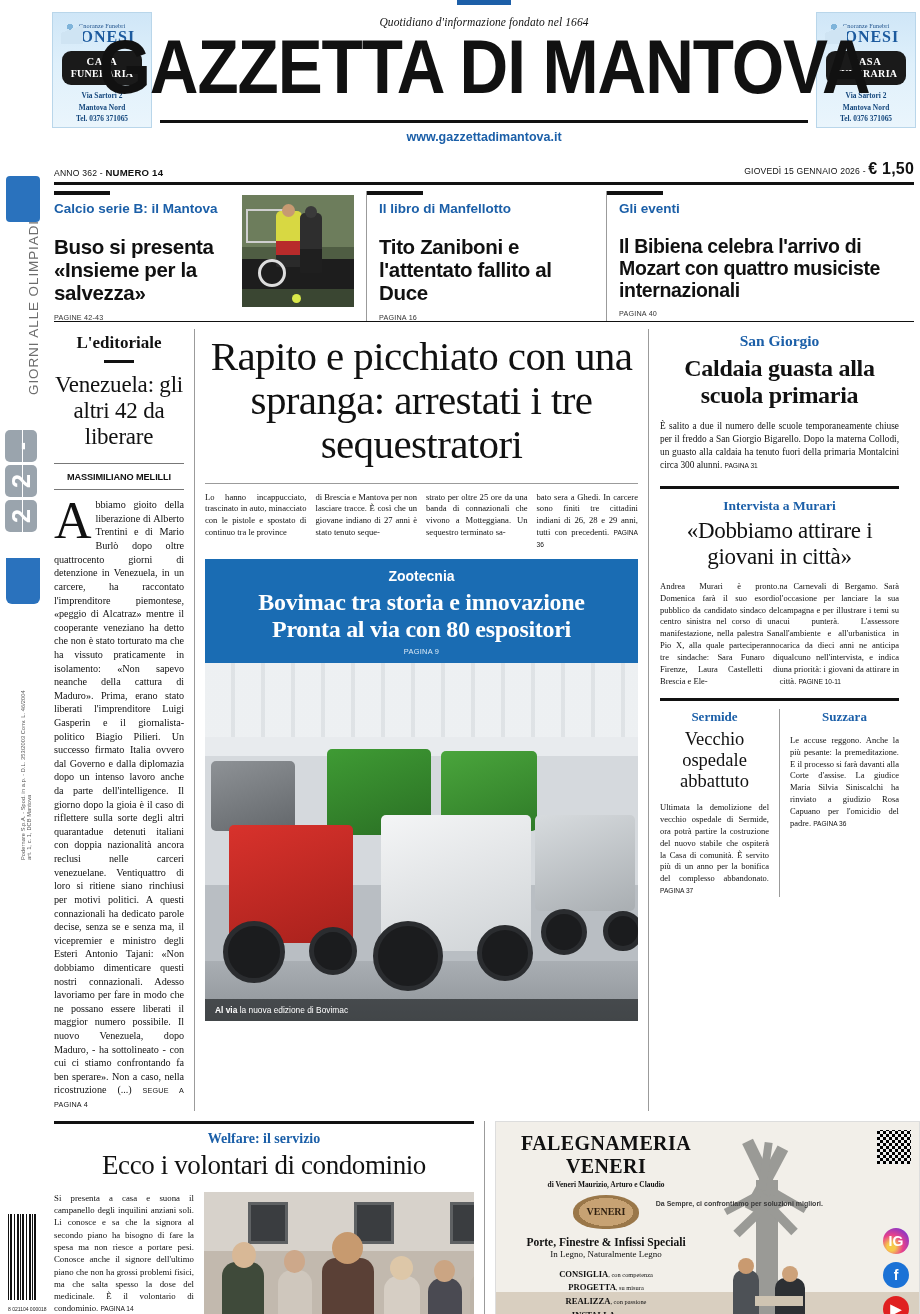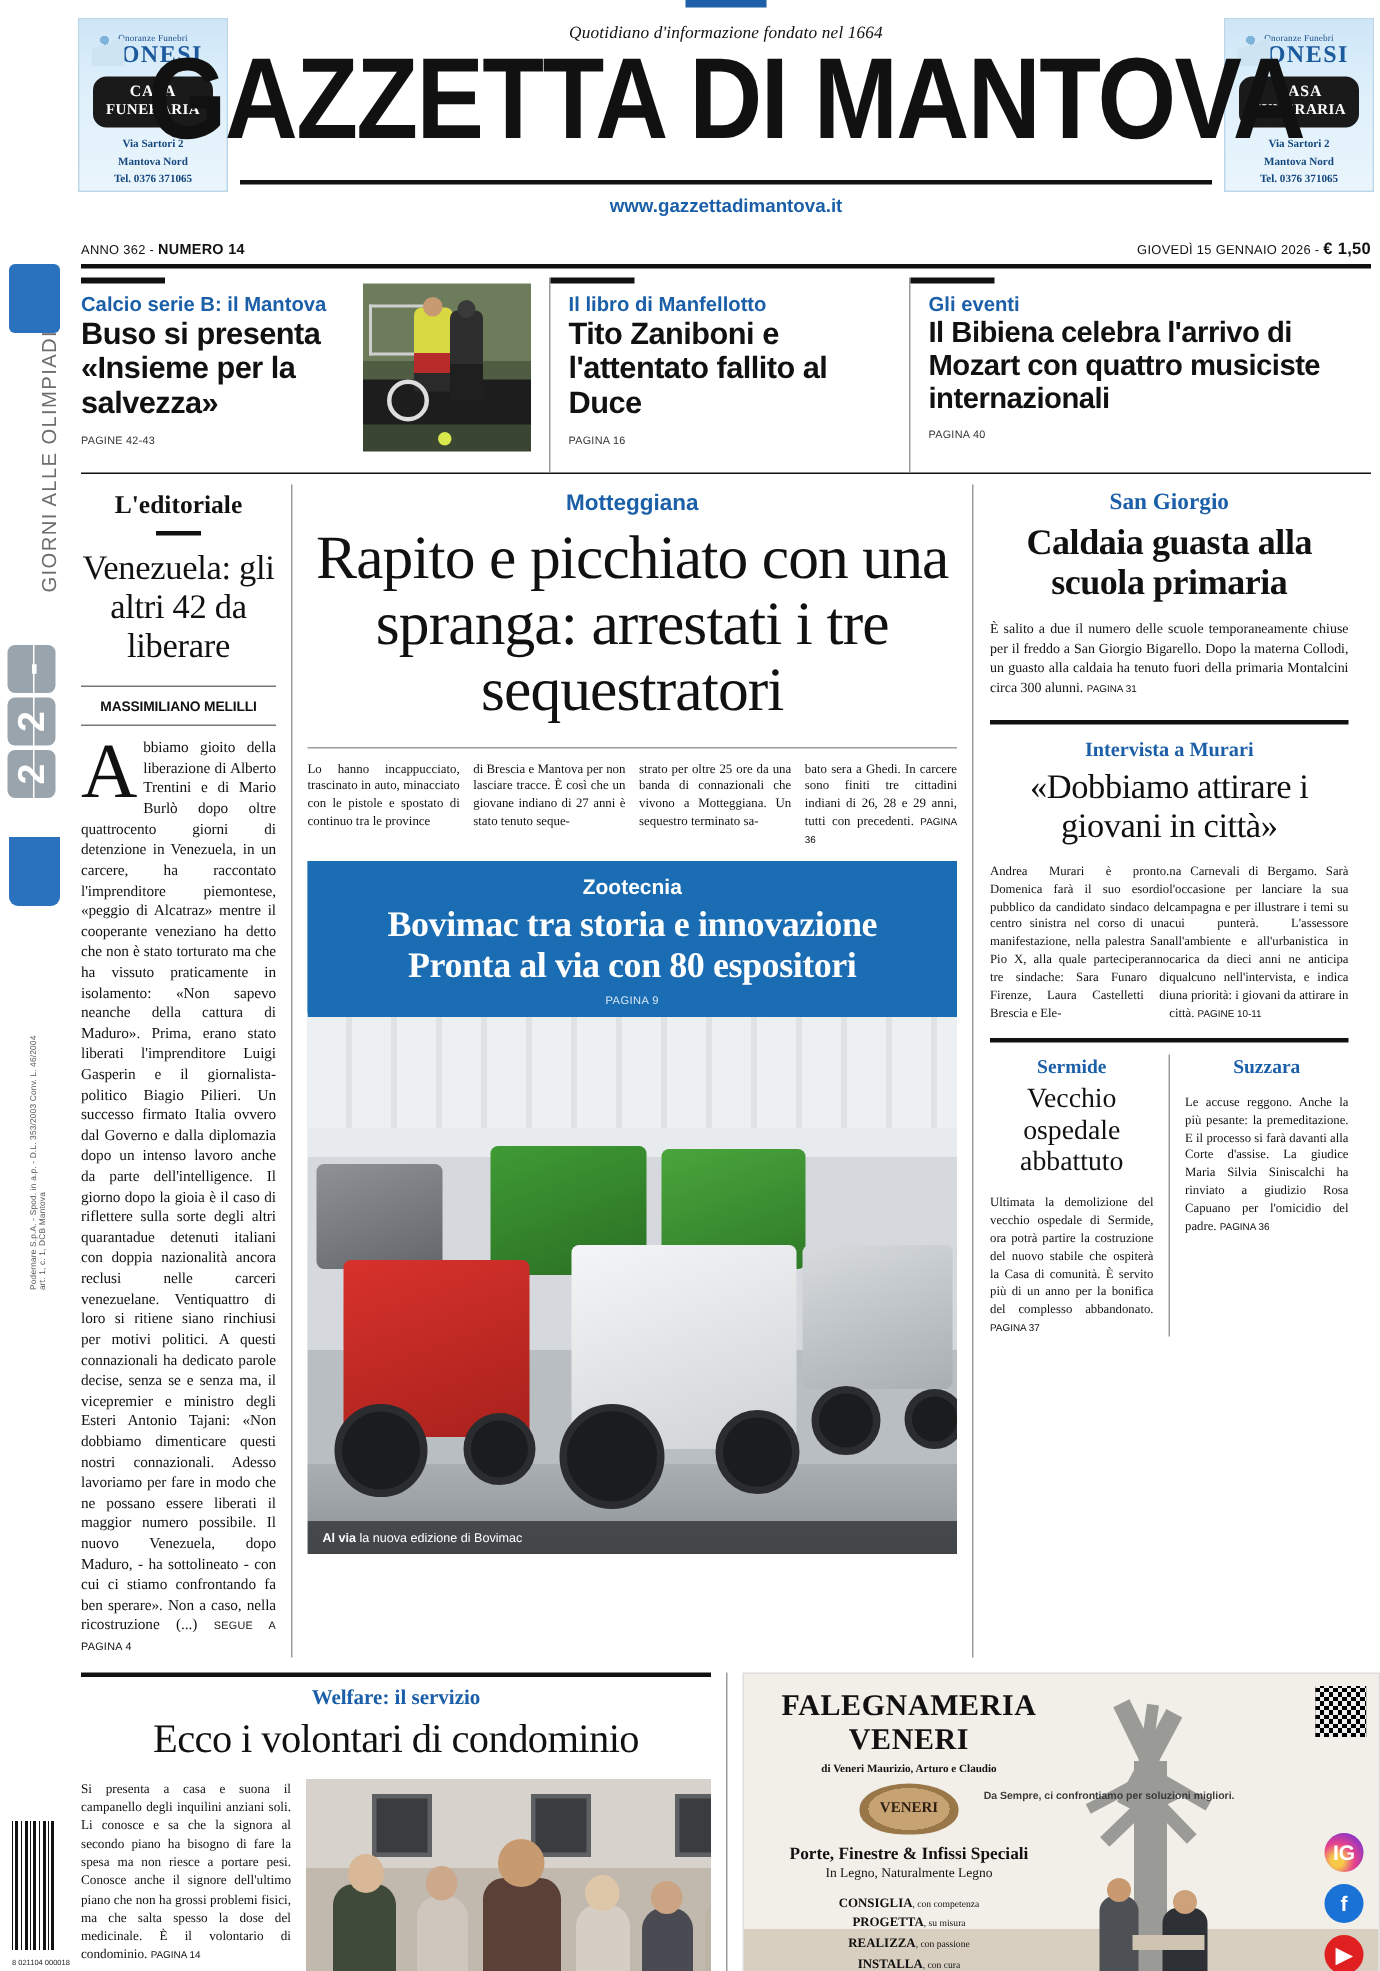--- a/index.html
+++ b/index.html
@@ -115,35 +115,35 @@
     font-family: "Liberation Sans", sans-serif; font-size: 12.5px;
     margin-top: 7px;
   }
 
   .issue-line {
     display: flex; justify-content: space-between; align-items: flex-end;
     font-family: "Liberation Sans", sans-serif; font-size: 8.6px;
     padding: 10px 6px 4px; letter-spacing: .2px;
   }
   .issue-line b { font-size: 9.6px; }
-  .issue-line .price { font-weight: 700; font-size: 11px; }
+  .issue-line .price { font-weight: 700; font-size: 16px; }
 
   .rule-thick { height: 3px; background: #111; margin: 0 6px; }
   .rule-thin { height: 1px; background: #111; margin: 0 6px; }
 
   
   #teasers { display: flex; padding: 6px 6px 0; height: 136px; }
   .teaser { position: relative; padding-top: 10px; }
   .teaser-top-bar { position: absolute; top: 0; left: 0; width: 56px; height: 4px; background: #111; }
   .teaser.a { width: 300px; display: flex; gap: 8px; }
   .teaser.b { width: 228px; padding-left: 12px; border-left: 1px solid #9b9b9b; margin-left: 12px; }
   .teaser.c { width: 278px; padding-left: 12px; border-left: 1px solid #9b9b9b; margin-left: 12px; }
   .kicker {
     color: #1b5fa8; font-family: "Liberation Sans", sans-serif;
-    font-weight: 700; font-size: 13.5px; margin-bottom: 2px;
+    font-weight: 700; font-size: 13.5px; margin-bottom: 20px;
   }
   .teaser-head {
     font-family: "Liberation Sans", sans-serif; font-weight: 700;
     font-size: 20.5px; line-height: 1.12; letter-spacing: -.35px;
   }
   .teaser.c .teaser-head { font-size: 19.5px; }
   .pageref {
     font-family: "Liberation Sans", sans-serif; font-size: 7.2px;
     color: #333; margin-top: 8px; letter-spacing: .2px;
   }
@@ -486,21 +486,20 @@
       <div class="edit-rule-top"></div>
       <div class="edit-author">MASSIMILIANO MELILLI</div>
       <div class="edit-rule-bot"></div>
       <div class="edit-body">
         <span class="dropcap">A</span><span>bbiamo gioito della liberazione di Alberto Trentini e di Mario Burlò dopo oltre quattrocento giorni di detenzione in Venezuela, in un carcere, ha raccontato l'imprenditore piemontese, «peggio di Alcatraz» mentre il cooperante veneziano ha detto che non è stato torturato ma che ha vissuto praticamente in isolamento: «Non sapevo neanche della cattura di Maduro». Prima, erano stato liberati l'imprenditore Luigi Gasperin e il giornalista-politico Biagio Pilieri. Un successo firmato Italia ovvero dal Governo e dalla diplomazia dopo un intenso lavoro anche da parte dell'intelligence. Il giorno dopo la gioia è il caso di riflettere sulla sorte degli altri quarantadue detenuti italiani con doppia nazionalità ancora reclusi nelle carceri venezuelane. Ventiquattro di loro si ritiene siano rinchiusi per motivi politici. A questi connazionali ha dedicato parole decise, senza se e senza ma, il vicepremier e ministro degli Esteri Antonio Tajani: «Non dobbiamo dimenticare questi nostri connazionali. Adesso lavoriamo per fare in modo che ne possano essere liberati il maggior numero possibile. Il nuovo Venezuela, dopo Maduro, - ha sottolineato - con cui ci stiamo confrontando fa ben sperare». Non a caso, nella ricostruzione (...)</span>
         <span class="segue">SEGUE A PAGINA 4</span>
       </div>
     </div>
 
     <div id="col-center">
-      <div class="center-kicker">Motteggiana</div>
       <div class="center-head">Rapito e picchiato con una spranga: arrestati i tre sequestratori</div>
       <div class="lead-cols">
         <div class="lead-col">Lo hanno incappucciato, trascinato in auto, minacciato con le pistole e spostato di continuo tra le province</div>
         <div class="lead-col">di Brescia e Mantova per non lasciare tracce. È così che un giovane indiano di 27 anni è stato tenuto seque-</div>
         <div class="lead-col">strato per oltre 25 ore da una banda di connazionali che vivono a Motteggiana. Un sequestro terminato sa-</div>
         <div class="lead-col">
           <span>bato sera a Ghedi. In carcere sono finiti tre cittadini indiani di 26, 28 e 29 anni, tutti con precedenti.</span>
           <span class="pg-inline">PAGINA 36</span>
         </div>
       </div>

